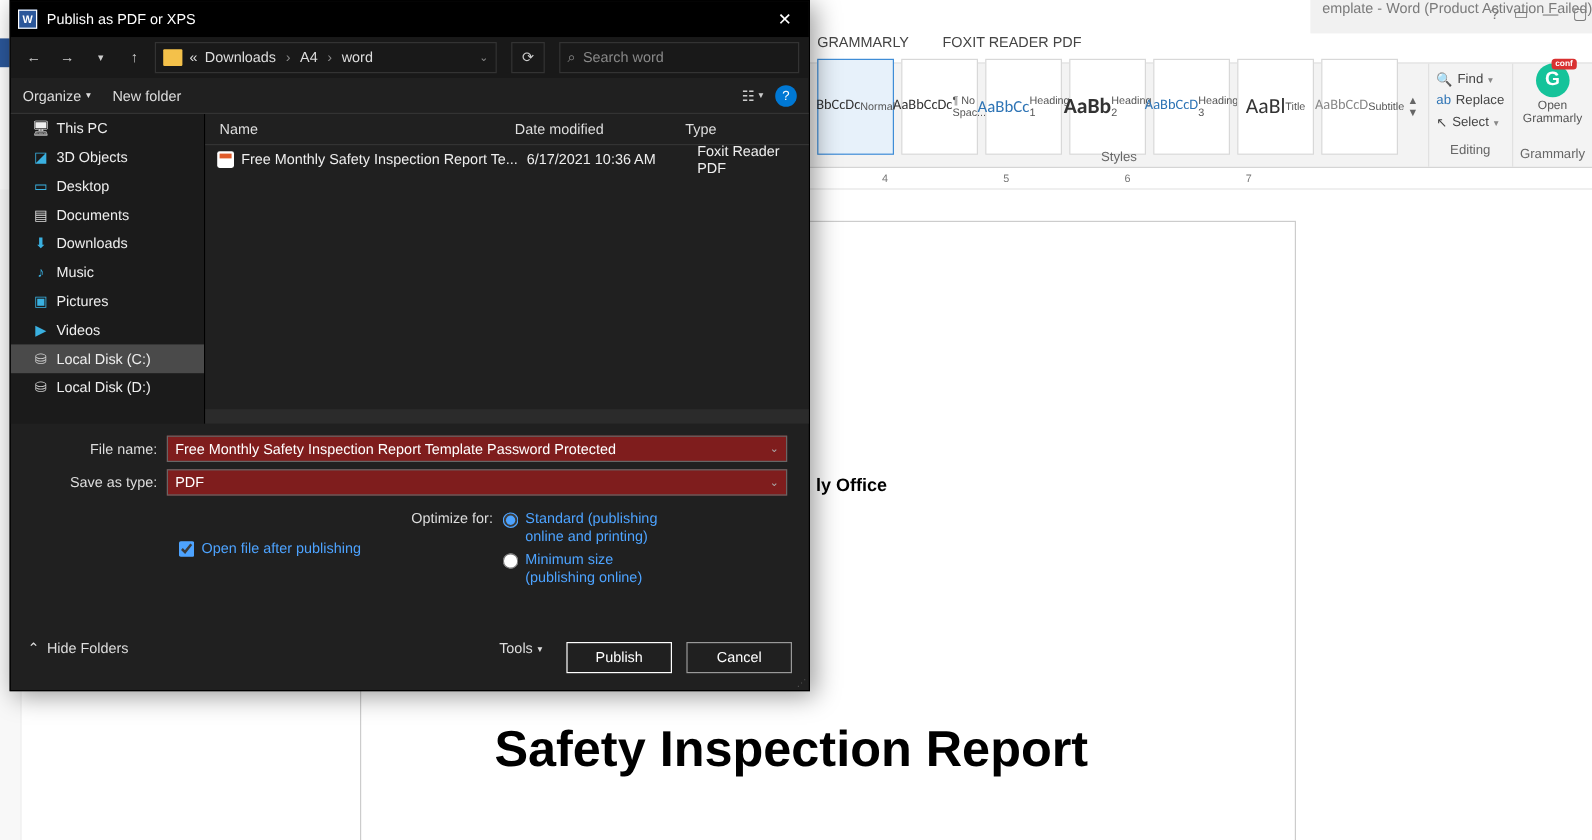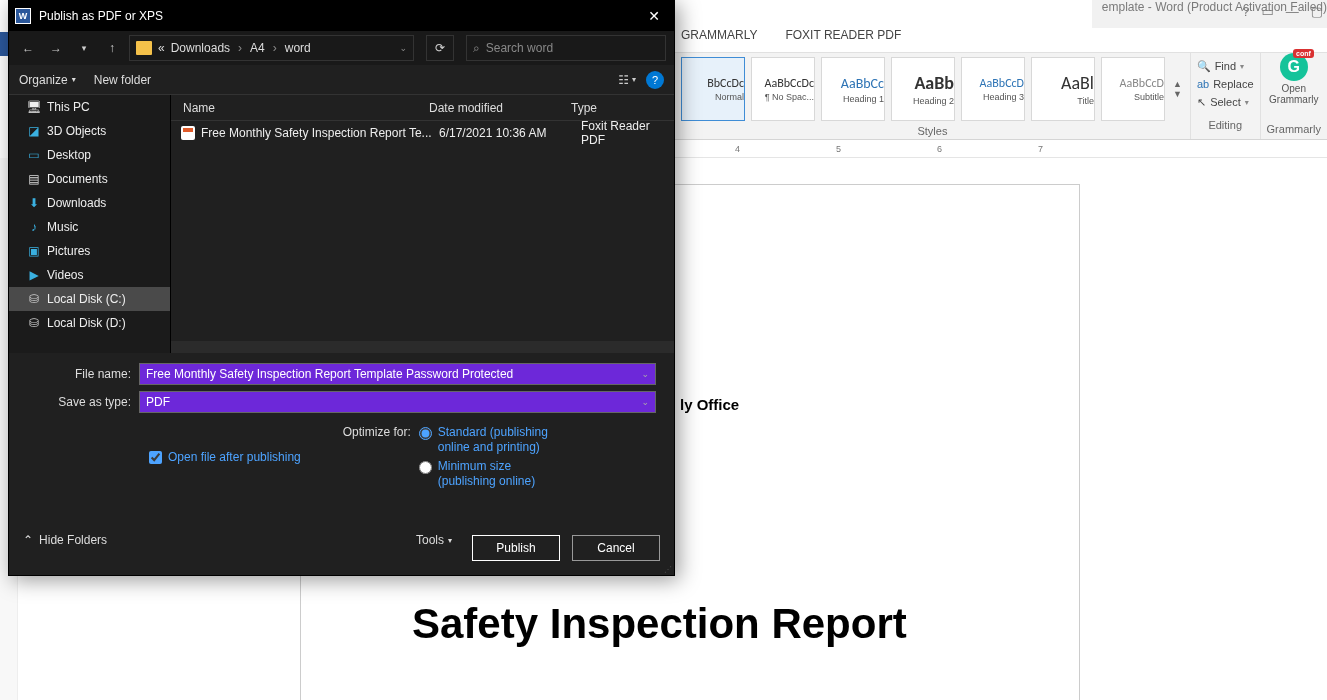--- a/index.html
+++ b/index.html
@@ -6,21 +6,21 @@
 body { width: 1327px; height: 700px; overflow: hidden; background: #fff; position: relative; }
 
 
 .word-bg { position: absolute; inset: 0; background: #fff; }
 .word-title { position: absolute; top: 0; right: 0; left: 675; height: 28px; background: #f1f1f1; display: flex; align-items: flex-start; color: #7a7a7a; font-size: 12px; padding-left: 10px; }
 .word-title-controls { position: absolute; right: 4px; top: 4px; display: flex; gap: 12px; color: #7a7a7a; font-size: 13px; }
 .word-ribbon-tabs { position: absolute; top: 28px; left: 675px; right: 0; height: 24px; background: #fff; display: flex; gap: 28px; font-size: 12px; color: #444; padding-left: 6px; }
 .word-ribbon-body { position: absolute; top: 52px; left: 675px; right: 0; height: 88px; background: #f3f3f3; border-top:1px solid #e1e1e1; border-bottom: 1px solid #d5d5d5; display: flex; }
 .styles-group { display: flex; flex-direction: column; flex: 1; }
 .styles-row { display: flex; gap: 6px; padding: 4px 6px; align-items: center; height: 72px; }
-.style-box { width: 64px; height: 64px; background: #fff; border: 1px solid #d8d8d8; display: flex; flex-direction: column; align-items: flex-end; justify-content: center; font-size: 9px; color: #555; }
+.style-box { width: 64px; height: 80px; background: #fff; border: 1px solid #d8d8d8; display: flex; flex-direction: row; align-items: center; justify-content: center; font-size: 9px; color: #555; }
 .style-box.selected { border: 1px solid #3f8dd6; background: #e7f1fa; }
 .style-box .sample { font-family: Calibri, serif; color: #333; margin-bottom: 2px; font-size: 12px; }
 .styles-label { text-align: center; font-size: 11px; color: #666; height: 16px; }
 .editing-group { width: 80px; display:flex; flex-direction:column; padding:4px 6px; border-left:1px solid #e1e1e1;}
 .editing-item { font-size:11px; color:#444; display:flex; align-items:center; gap:4px; height:18px;}
 .grammarly-group { width: 80px; display:flex; flex-direction:column; align-items:center; justify-content:center; border-left:1px solid #e1e1e1; font-size:10px; color:#555;}
 .grammarly-icon { width:28px; height:28px; border-radius:50%; background:#15c39a; color:#fff; display:flex; align-items:center; justify-content:center; font-weight:bold; position:relative; font-size:16px;}
 .grammarly-badge { position:absolute; top:-4px; right:-6px; background:#d93131; color:#fff; font-size:7px; padding:1px 3px; border-radius:3px;}
 
 .ruler { position:absolute; top:140px; left:675px; right:0; height:18px; background:#fff; border-bottom:1px solid #e5e5e5; font-size:9px; color:#777; display:flex; align-items:center; padding-left:60px; gap:96px;}
@@ -56,21 +56,21 @@
 .fh-name { width:258px; padding-left:12px;} .fh-date { width:142px;} .fh-type { flex:1;}
 .file-row { height:24px; display:flex; align-items:center; color:#eee; font-size:12px;}
 .file-row .ficon { width:14px; height:14px; background:#fff; margin:0 6px 0 10px; border-radius:2px; position:relative;}
 .file-row .ficon:before { content:''; position:absolute; top:2px; left:2px; right:2px; height:4px; background:#e05c2b;}
 .fr-name { width:238px;} .fr-date { width:142px;} .fr-type { flex:1;}
 .file-scroll { height:12px; background:#2b2b2b; margin-top:auto;}
 
 .dlg-form { padding: 10px 18px 6px 10px; }
 .form-row { display:flex; align-items:center; margin-bottom:6px;}
 .form-label { width:120px; text-align:right; padding-right:8px; color:#ddd;}
-.form-input { flex:1; height:22px; background:#6d28d9; border:1px solid #666; color:#fff; padding:0 6px; display:flex; align-items:center; justify-content:space-between;}
+.form-input { flex:1; height:22px; background:#7f1d1d; border:1px solid #666; color:#fff; padding:0 6px; display:flex; align-items:center; justify-content:space-between;}
 .dd-arrow { color:#aaa; font-size:9px;}
 
 .opt-area { display:flex; padding: 6px 0 6px 130px; gap:40px;}
 .chk { display:flex; align-items:center; gap:6px; color:#4da3ff; font-size:12px;}
 .chk input { accent-color:#4da3ff;}
 .optimize { display:flex; flex-direction:column; gap:4px;}
 .optimize-label { color:#ddd; text-align:right; width:70px;}
 .opt-row { display:flex; gap:8px;}
 .radio-item { display:flex; gap:6px; color:#4da3ff; align-items:flex-start;}
 .radio-item input { margin-top:2px; accent-color:#4da3ff;}

